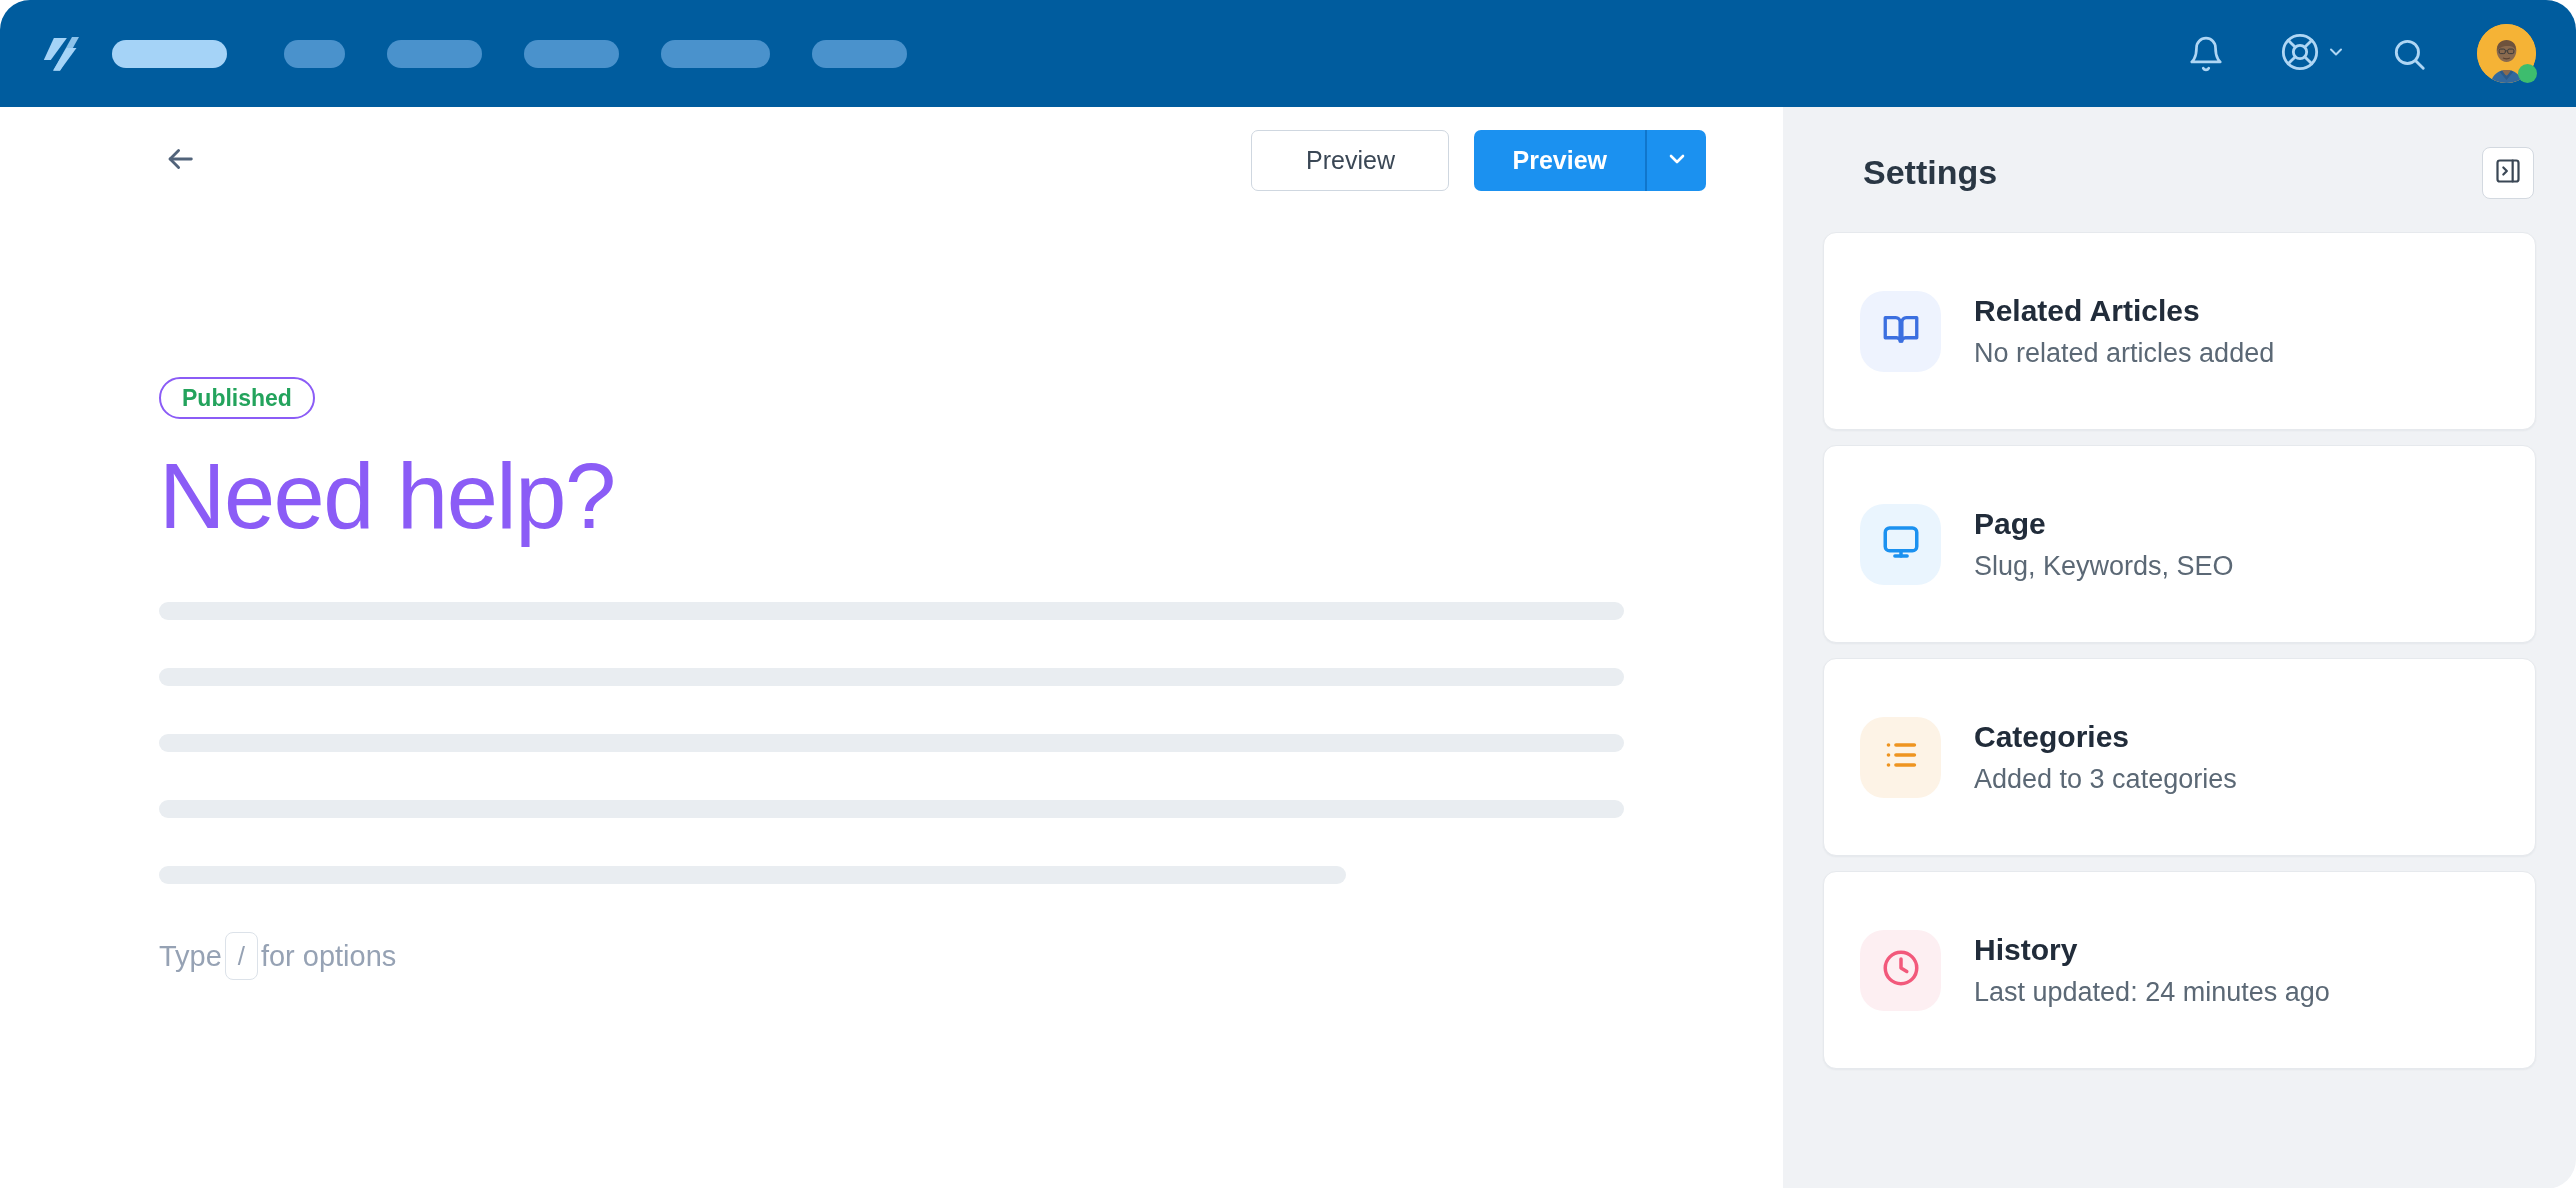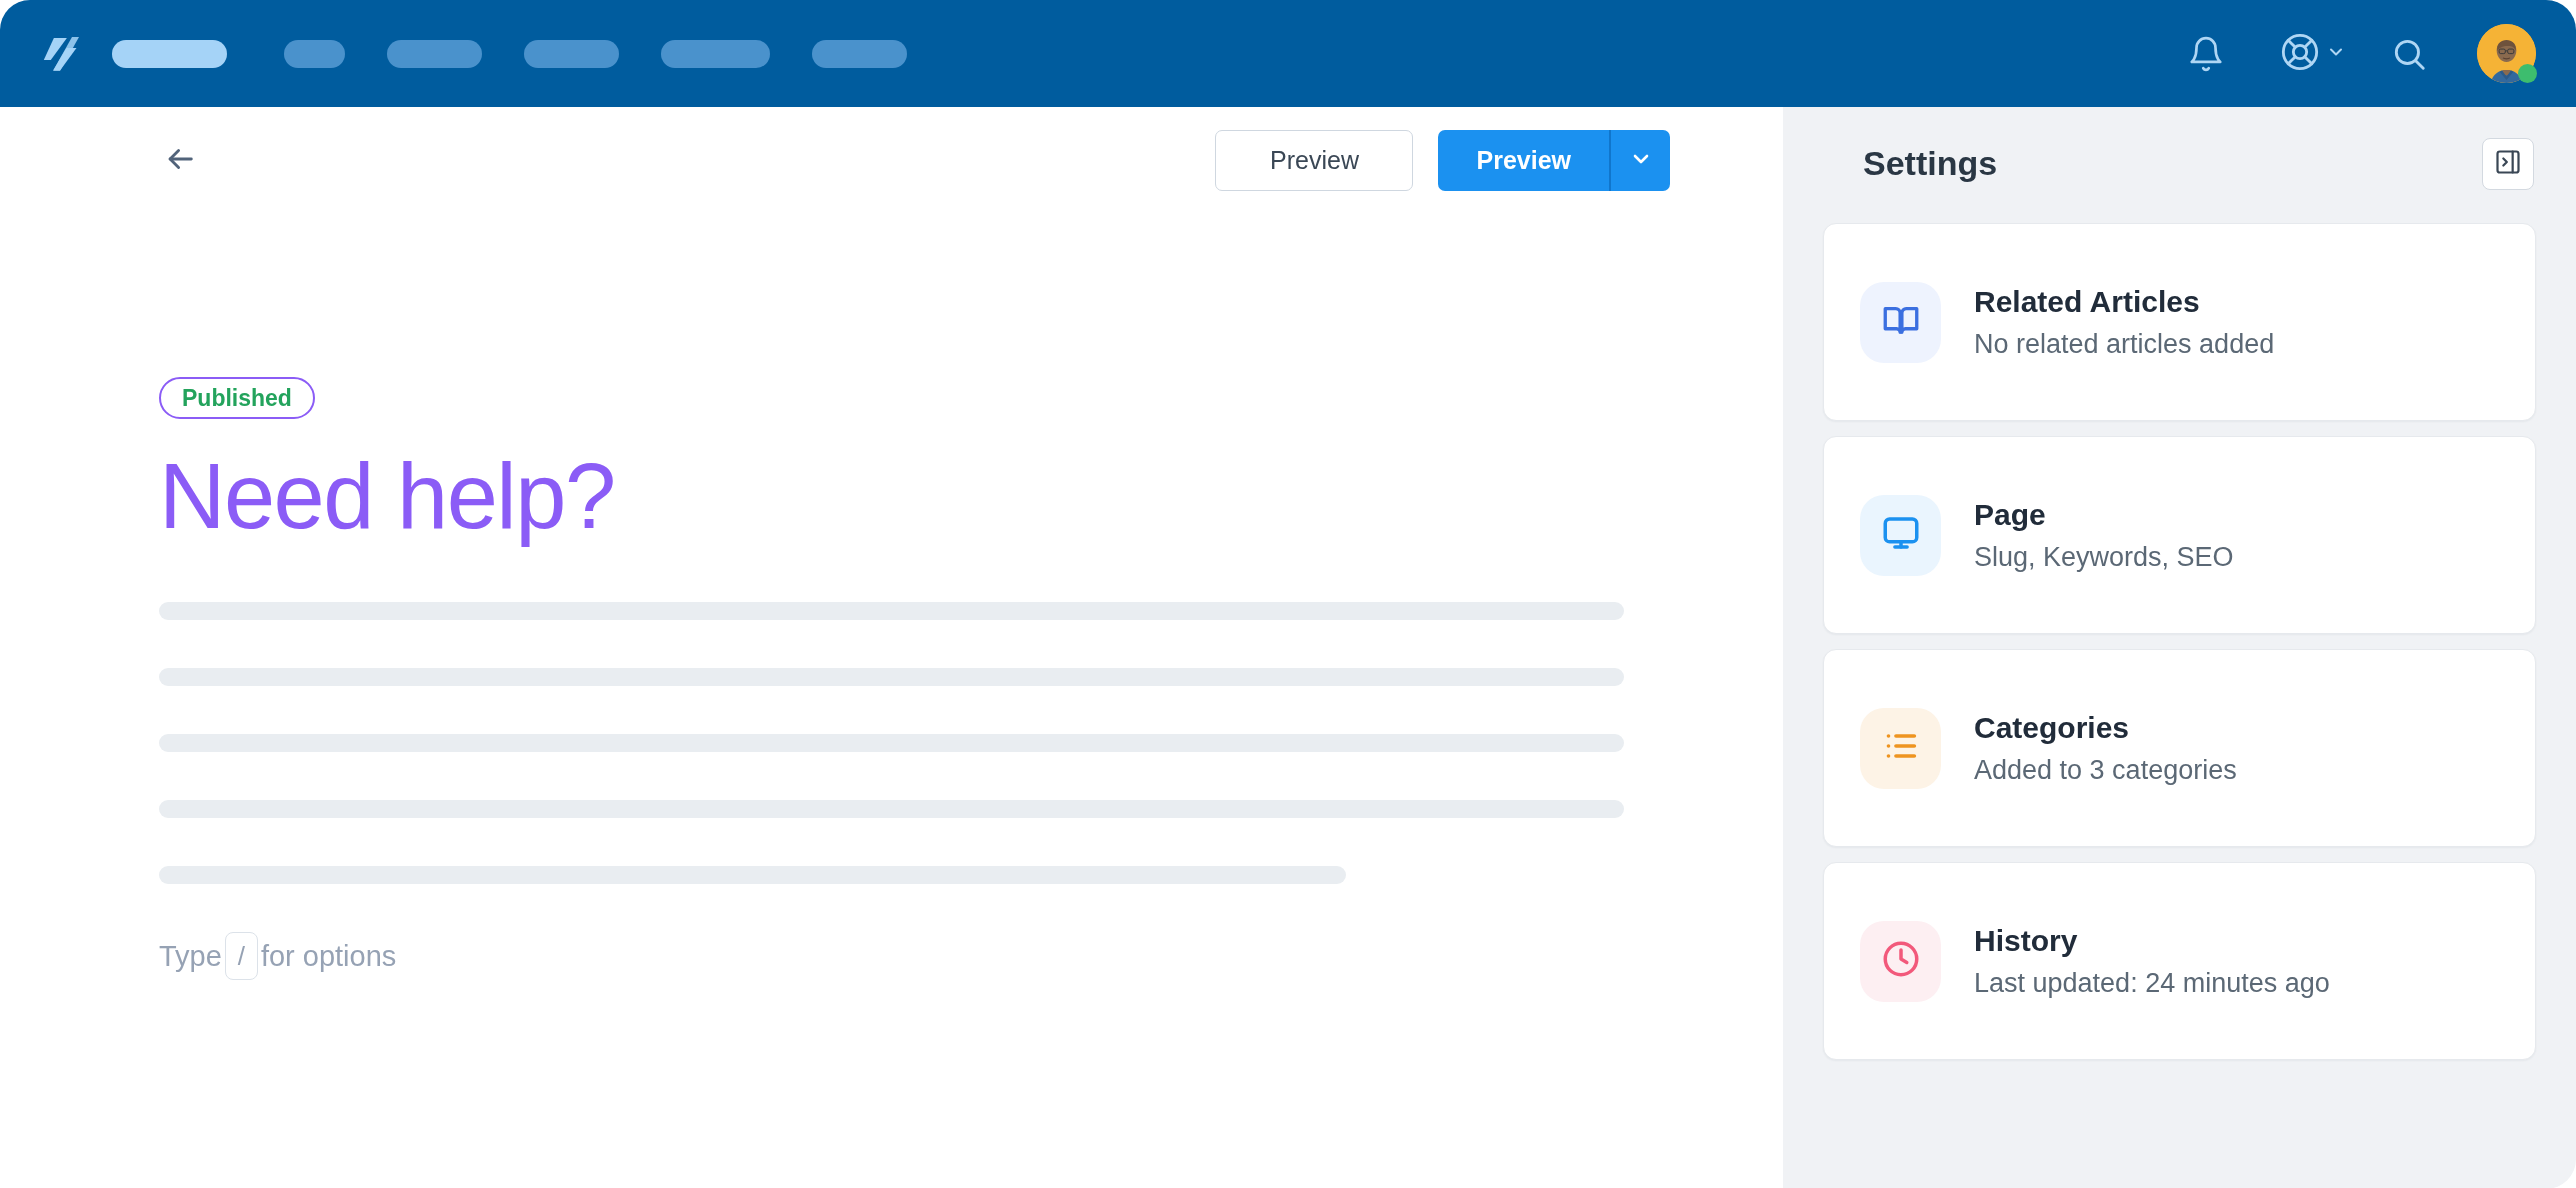--- a/index.html
+++ b/index.html
@@ -108,21 +108,21 @@
     width: 1783px;
     height: 1082px;
     background: #ffffff;
   }
 
   .editor-toolbar {
     position: relative;
     height: 107px;
     display: flex;
     align-items: center;
-    padding: 0 113px 0 159px;
+    padding: 0 77px 0 159px;
   }
   .back-btn {
     width: 42px; height: 42px;
     display: flex; align-items: center; justify-content: center;
     cursor: pointer;
     color: #51637A;
     flex: 0 0 auto;
   }
   .toolbar-spacer { flex: 1 1 auto; }
 
@@ -223,21 +223,21 @@
     font-size: 26px;
   }
 
   
   .settings-panel {
     position: absolute;
     top: 107px; left: 1783px;
     width: 793px;
     height: 1082px;
     background: #F0F2F5;
-    padding: 3px 40px;
+    padding: 12px 40px;
   }
   .settings-head {
     height: 107px;
     display: flex;
     align-items: center;
     padding: 0 2px 0 40px;
   }
   .settings-title {
     font-size: 34px;
     font-weight: bold;

